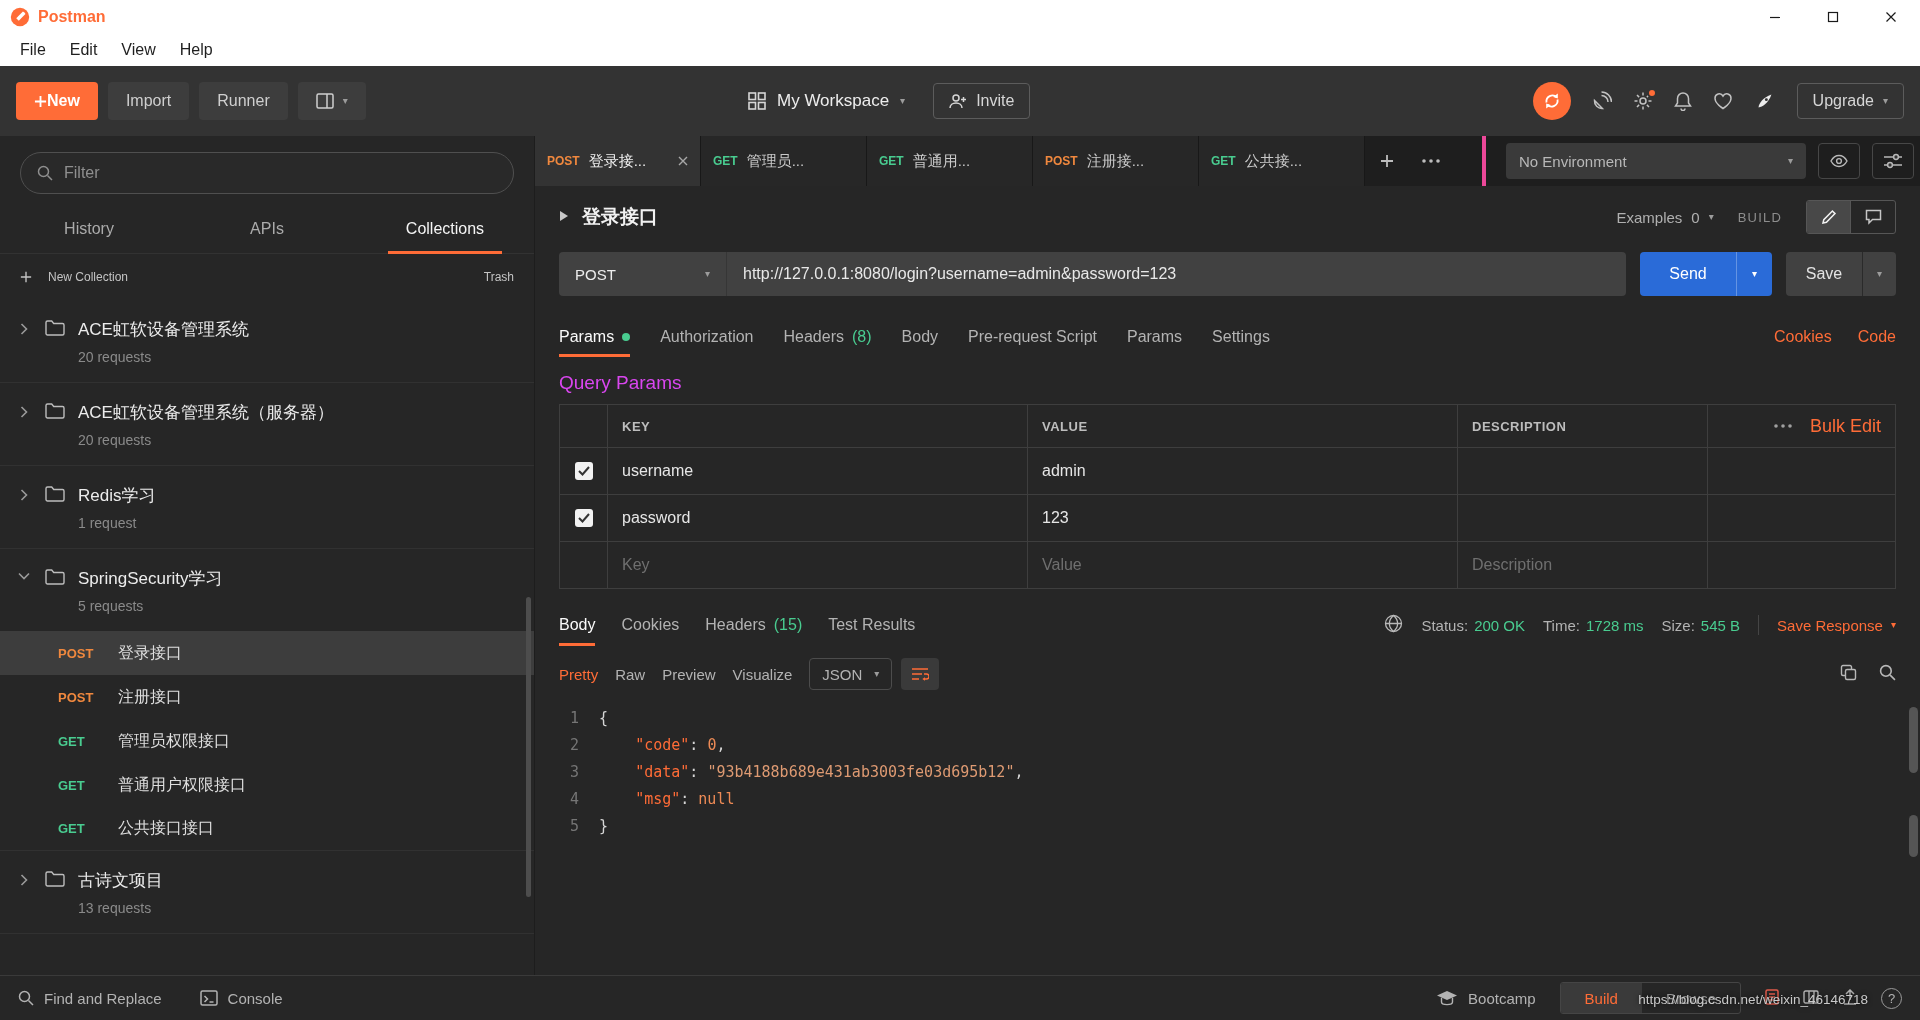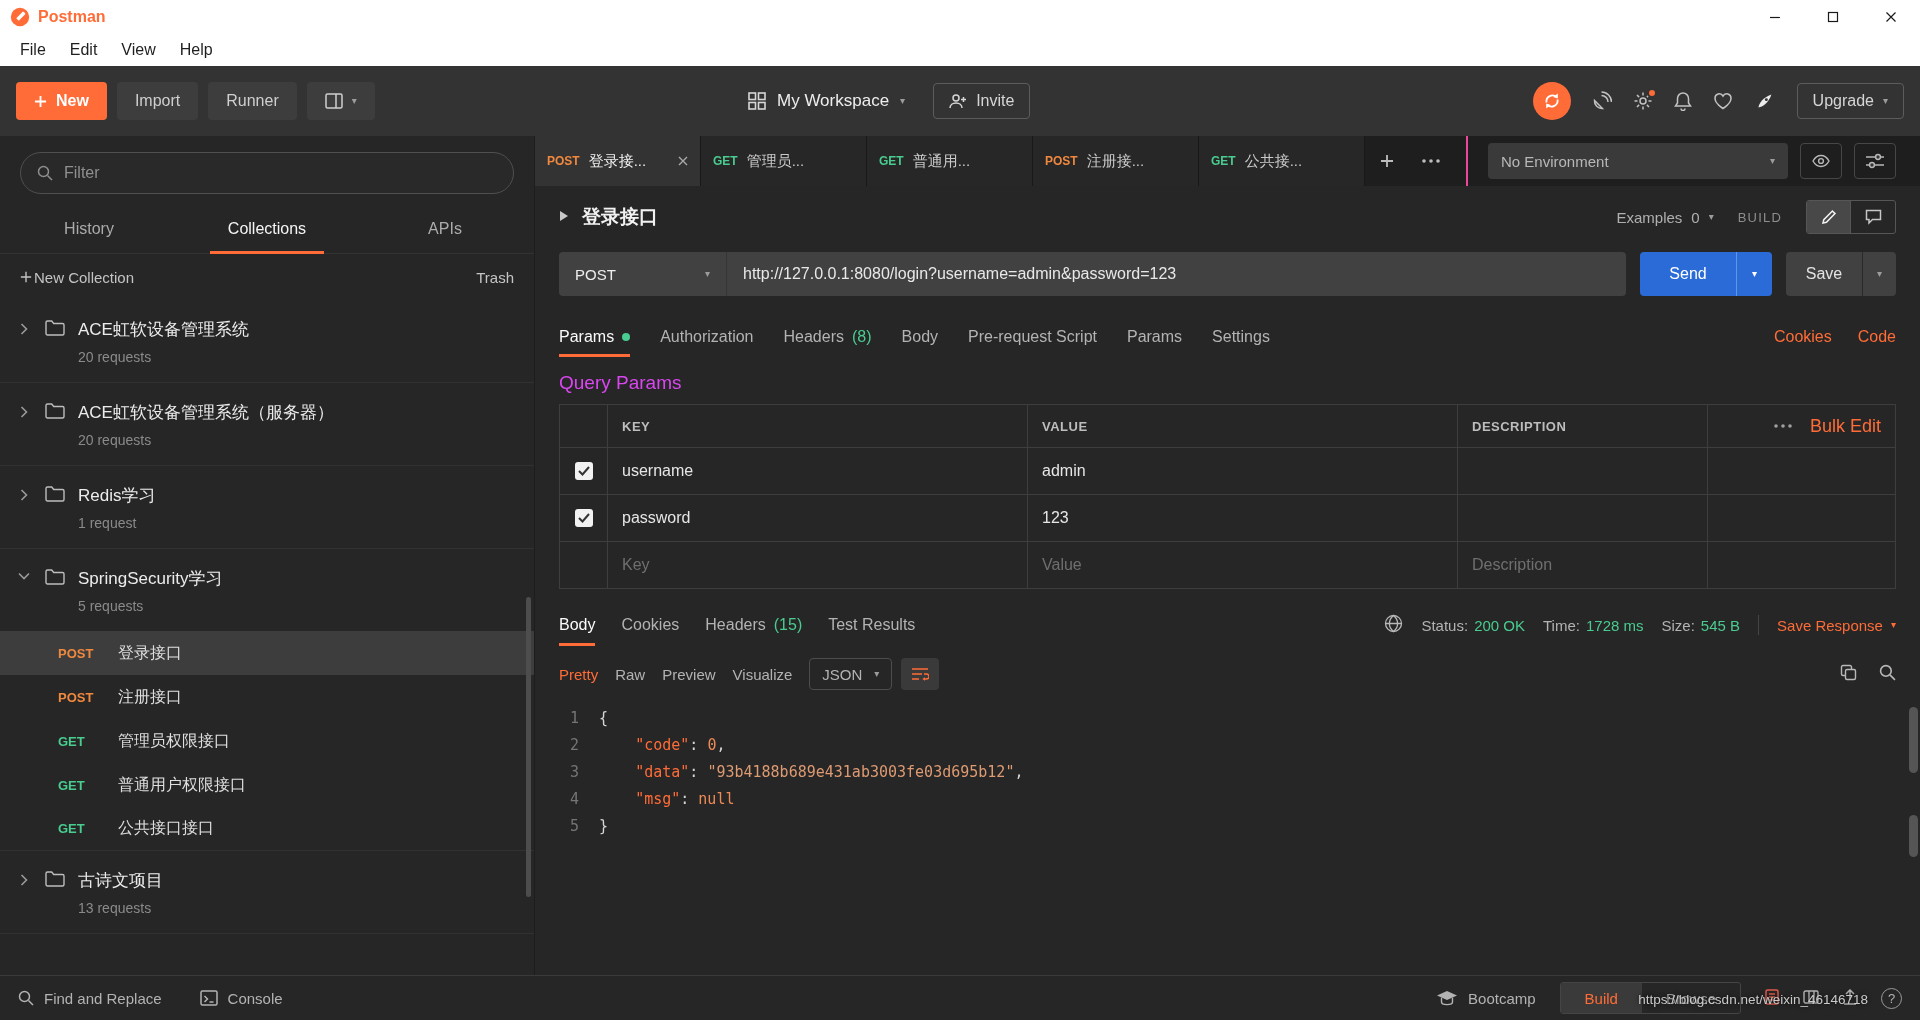--- a/index.html
+++ b/index.html
@@ -14,21 +14,21 @@
   .tb-controls{margin-left:auto;display:flex;height:100%}
   .tb-btn{width:58px;display:flex;align-items:center;justify-content:center}
 
   
   .menubar{height:32px;background:#ffffff;display:flex;align-items:center;padding-left:8px;flex:0 0 auto}
   .menu-item{padding:0 12px;font-size:16px;color:#1f1f1f}
 
   
   .toolbar{height:70px;background:#333333;display:flex;align-items:center;padding:0 16px;position:relative;flex:0 0 auto}
   .tbtn{height:38px;border-radius:4px;display:flex;align-items:center;font-size:16px}
-  .tbtn-new{background:var(--accent,#ff6c37);color:#fff;padding:0 18px;gap:9px;font-weight:600}
+  .tbtn-new{background:var(--accent,#ff6c37);color:#fff;padding:0 18px;font-weight:600}
   .tbtn-flat{background:#3d3d3d;color:#cfcfcf;padding:0 18px;margin-left:10px;gap:9px}
   .toolbar-center{position:absolute;left:748px;display:flex;align-items:center}
   .ws{display:flex;align-items:center;gap:11px;color:#ededed;font-size:17px}
   .tbtn-outline{border:1px solid #5c5c5c;background:transparent;color:#d6d6d6;padding:0 15px;height:36px;gap:9px;margin-left:28px}
   .toolbar-right{margin-left:auto;display:flex;align-items:center;gap:21px;color:#c2c2c2}
   .sync-circle{width:38px;height:38px;border-radius:50%;background:var(--accent,#ff6c37);display:flex;align-items:center;justify-content:center}
   .icon-btn{position:relative;display:flex;align-items:center;justify-content:center}
   .badge-dot{position:absolute;top:-3px;right:-4px;width:10px;height:10px;border-radius:50%;background:var(--accent,#ff6c37);border:2px solid #333}
   .chev{display:inline-block;font-size:10px;color:#9c9c9c;line-height:1}
 
@@ -37,21 +37,21 @@
 
   
   .sidebar{width:535px;flex:0 0 auto;display:flex;flex-direction:column;background:#262626;position:relative;border-right:1px solid #1d1d1d}
   .search-wrap{margin:16px 20px 10px;height:42px;border:1px solid #4f4f4f;border-radius:21px;display:flex;align-items:center;padding:0 16px;gap:11px;color:#8f8f8f;background:#292929}
   .search-input{flex:1;background:transparent;border:0;outline:0;color:#e8e8e8;font-size:16px;font-family:inherit}
   .search-input::placeholder{color:#8f8f8f}
   .side-tabs{display:flex;height:50px;border-bottom:1px solid #323232;flex:0 0 auto}
   .side-tab{flex:1;display:flex;align-items:center;justify-content:center;font-size:16px;color:#ababab;position:relative}
   .side-tab.active{color:#f5f5f5}
   .side-tab.active::after{content:"";position:absolute;bottom:-1px;left:32px;right:32px;height:3px;background:var(--accent,#ff6c37)}
-  .side-actions{height:46px;display:flex;align-items:center;padding:0 20px;color:#c4c4c4;font-size:15px;flex:0 0 auto;gap:2px}
+  .side-actions{height:46px;display:flex;align-items:center;padding:0 20px;color:#c4c4c4;font-size:12px;flex:0 0 auto;gap:16px}
   .side-actions .trash{margin-left:auto}
   .collection-list{flex:1;overflow:hidden;position:relative}
   .col-item{display:flex;align-items:flex-start;padding:18px 14px 17px 16px;border-bottom:1px solid #313131;gap:13px}
   .col-item.no-border{border-bottom:none}
   .col-chev{width:16px;display:flex;justify-content:center;color:#9a9a9a;margin-top:5px}
   .col-folder{color:#bdbdbd;margin-top:2px}
   .col-name{font-size:17px;color:#ececec}
   .col-meta{font-size:14px;color:#8a8a8a;margin-top:8px}
   .req-row{height:44px;display:flex;align-items:center;padding-left:58px;gap:14px}
   .req-row.selected{background:#3d3d3d}
@@ -62,21 +62,21 @@
   .side-scroll{position:absolute;right:3px;top:44%;width:5px;height:300px;background:#4d4d4d;border-radius:3px}
 
   
   .main{flex:1;display:flex;flex-direction:column;min-width:0;position:relative}
   .tabstrip{height:50px;background:#1e1e1e;display:flex;align-items:stretch;flex:0 0 auto}
   .tab{width:166px;display:flex;align-items:center;padding:0 12px;gap:9px;border-right:1px solid #181818;background:#272727;font-size:15px;color:#c9c9c9}
   .tab.active{background:#333333;color:#f0f0f0}
   .tab .m{font-size:12px;font-weight:700}
   .tab-x{margin-left:auto;color:#a8a8a8;display:flex}
   .tab-plus,.tab-more{width:44px;display:flex;align-items:center;justify-content:center;color:#bdbdbd}
-  .env-area{margin-left:auto;display:flex;align-items:center;gap:12px;padding:0 24px 0 20px;border-left:2px solid #ec4899}
+  .env-area{margin-left:auto;display:flex;align-items:center;gap:12px;padding:0 6px 0 20px;border-left:4px solid #ec4899}
   .env-select{width:300px;height:36px;background:#3a3a3a;border-radius:4px;display:flex;align-items:center;padding:0 13px;color:#b8b8b8;font-size:15px}
   .env-select .chev{margin-left:auto}
   .sq-btn{width:42px;height:36px;border:1px solid #474747;border-radius:4px;display:flex;align-items:center;justify-content:center;color:#b8b8b8}
 
   .req-head{height:62px;display:flex;align-items:center;padding:0 24px;gap:13px;flex:0 0 auto}
   .req-title{font-size:19px;font-weight:700;color:#f2f2f2}
   .req-head-right{margin-left:auto;display:flex;align-items:center;gap:24px;color:#b0b0b0;font-size:15px}
   .examples{display:flex;align-items:center;gap:9px}
   .build-lbl{font-size:13px;color:#8d8d8d;letter-spacing:1.2px}
   .btn-group{display:flex;border:1px solid #565656;border-radius:3px;overflow:hidden}
@@ -286,22 +286,22 @@
     <div class="sidebar">
       <div class="search-wrap">
         <svg width="16" height="16" viewBox="0 0 16 16" fill="none" stroke="currentColor" stroke-width="1.5">
             <circle cx="6.5" cy="6.5" r="5"></circle>
             <path d="M10.5 10.5L15 15"></path>
           </svg>
         <input class="search-input" placeholder="Filter" style="">
       </div>
       <div class="side-tabs">
         <div class="side-tab">History</div>
+        <div class="side-tab">APIs</div>
         <div class="side-tab active">Collections</div>
-        <div class="side-tab">APIs</div>
       </div>
       <div class="side-actions">
         <svg width="12" height="12" viewBox="0 0 14 14">
             <path d="M7 1v12M1 7h12" stroke="#c4c4c4" stroke-width="1.6"></path>
           </svg>
         <span>New Collection</span>
         <span class="trash">Trash</span>
       </div>
 
       <div class="collection-list">

